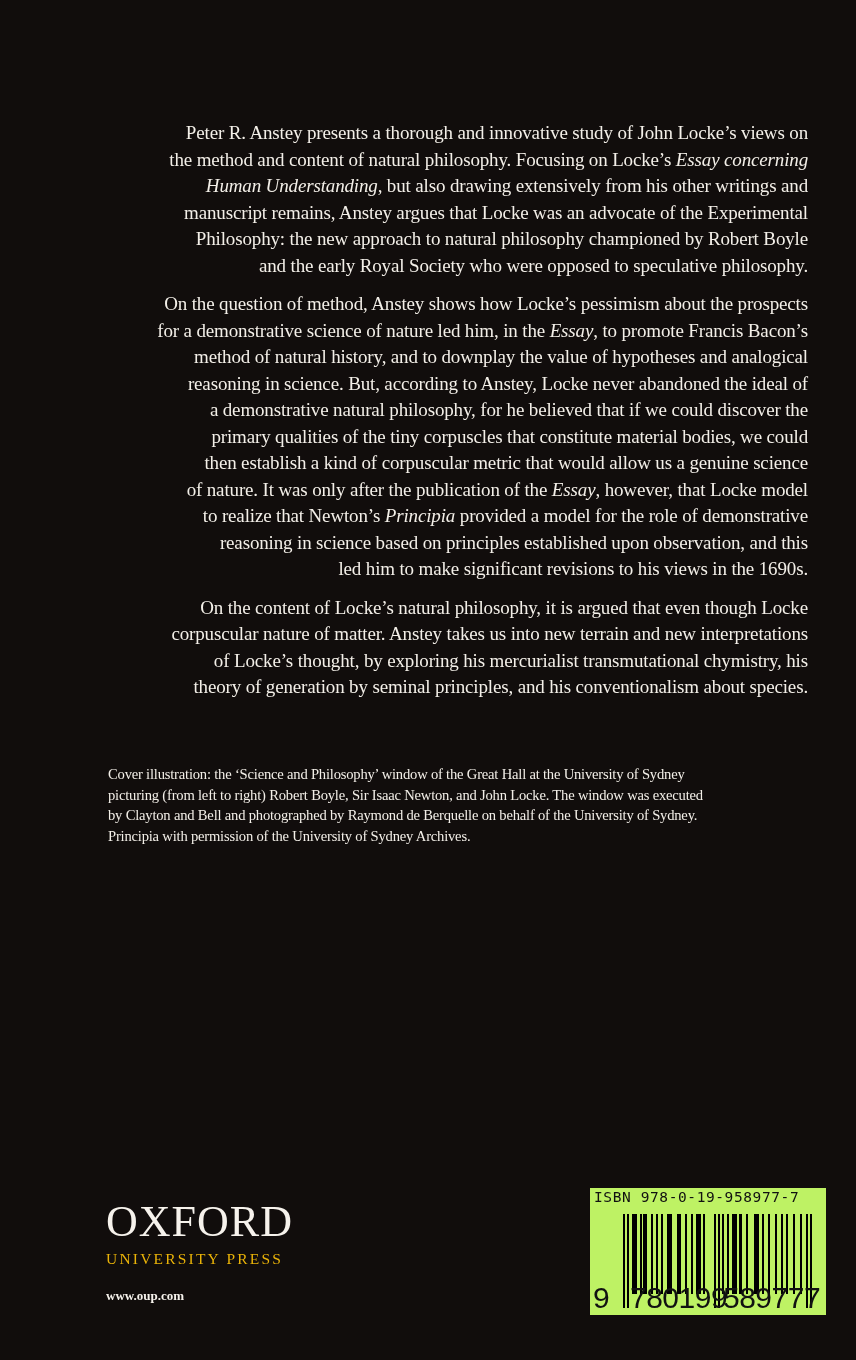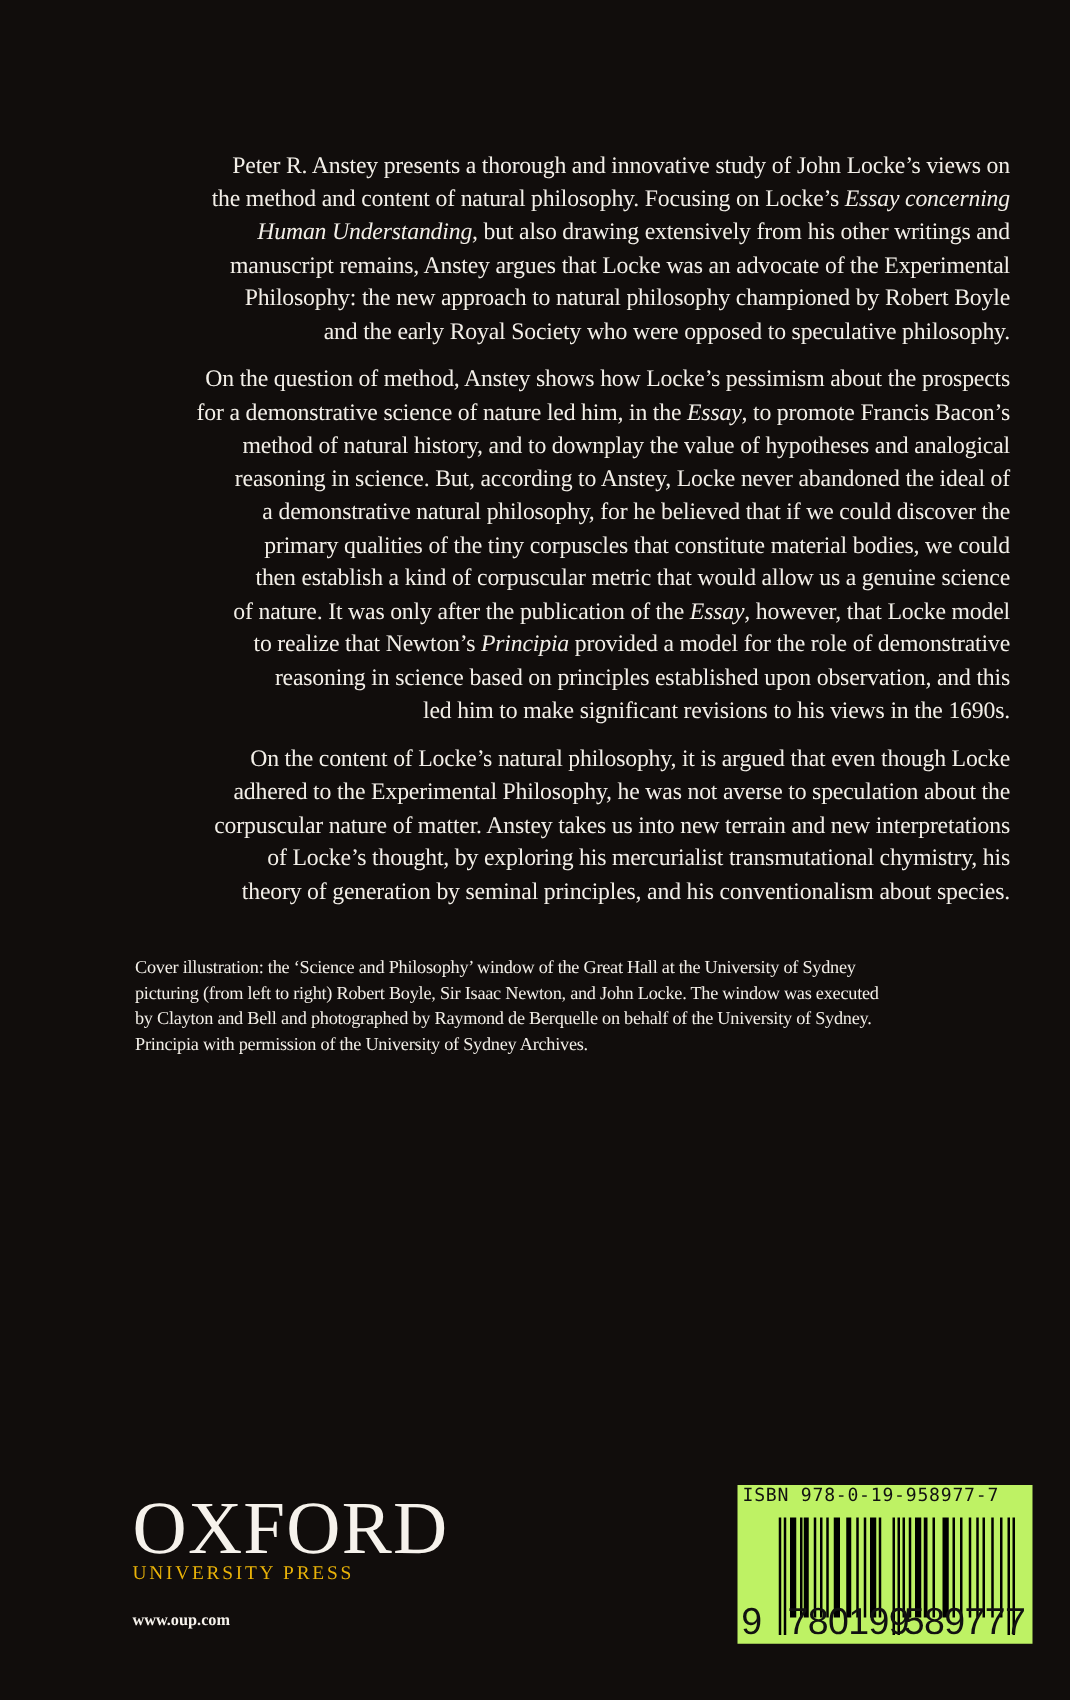--- a/index.html
+++ b/index.html
@@ -47,21 +47,21 @@
       line-height: 20.5px;
       letter-spacing: -0.2px;
     }
     .publisher {
       position: absolute;
       left: 106px;
       top: 1200px;
       width: 240px;
     }
     .publisher .oxford {
-      font-size: 60px;
+      font-size: 44px;
       line-height: 44px;
       letter-spacing: 1px;
       color: #f6f2ec;
       font-weight: normal;
     }
     .publisher .press {
       margin-top: 6px;
       font-size: 15.5px;
       letter-spacing: 2.2px;
       color: #eab308;
@@ -128,21 +128,20 @@
     <span class="line"><span>a demonstrative natural philosophy, for he believed that if we could discover the</span></span>
     <span class="line"><span>primary qualities of the tiny corpuscles that constitute material bodies, we could</span></span>
     <span class="line"><span>then establish a kind of corpuscular metric that would allow us a genuine science</span></span>
     <span class="line"><span>of nature. It was only after the publication of the </span><em>Essay</em><span>, however, that Locke model</span></span>
     <span class="line"><span>to realize that Newton’s </span><em>Principia</em><span> provided a model for the role of demonstrative</span></span>
     <span class="line"><span>reasoning in science based on principles established upon observation, and this</span></span>
     <span class="line"><span>led him to make significant revisions to his views in the 1690s.</span></span>
   </p>
   <p>
     <span class="line"><span>On the content of Locke’s natural philosophy, it is argued that even though Locke</span></span>
-    <span class="line"><span>adhered to the Experimental Philosophy, he was not averse to speculation about the</span></span>
     <span class="line"><span>corpuscular nature of matter. Anstey takes us into new terrain and new interpretations</span></span>
     <span class="line"><span>of Locke’s thought, by exploring his mercurialist transmutational chymistry, his</span></span>
     <span class="line"><span>theory of generation by seminal principles, and his conventionalism about species.</span></span>
   </p>
 </div>
 
 <div class="credit">
   <span class="line">Cover illustration: the ‘Science and Philosophy’ window of the Great Hall at the University of Sydney</span>
   <span class="line">picturing (from left to right) Robert Boyle, Sir Isaac Newton, and John Locke. The window was executed</span>
   <span class="line">by Clayton and Bell and photographed by Raymond de Berquelle on behalf of the University of Sydney.</span>

